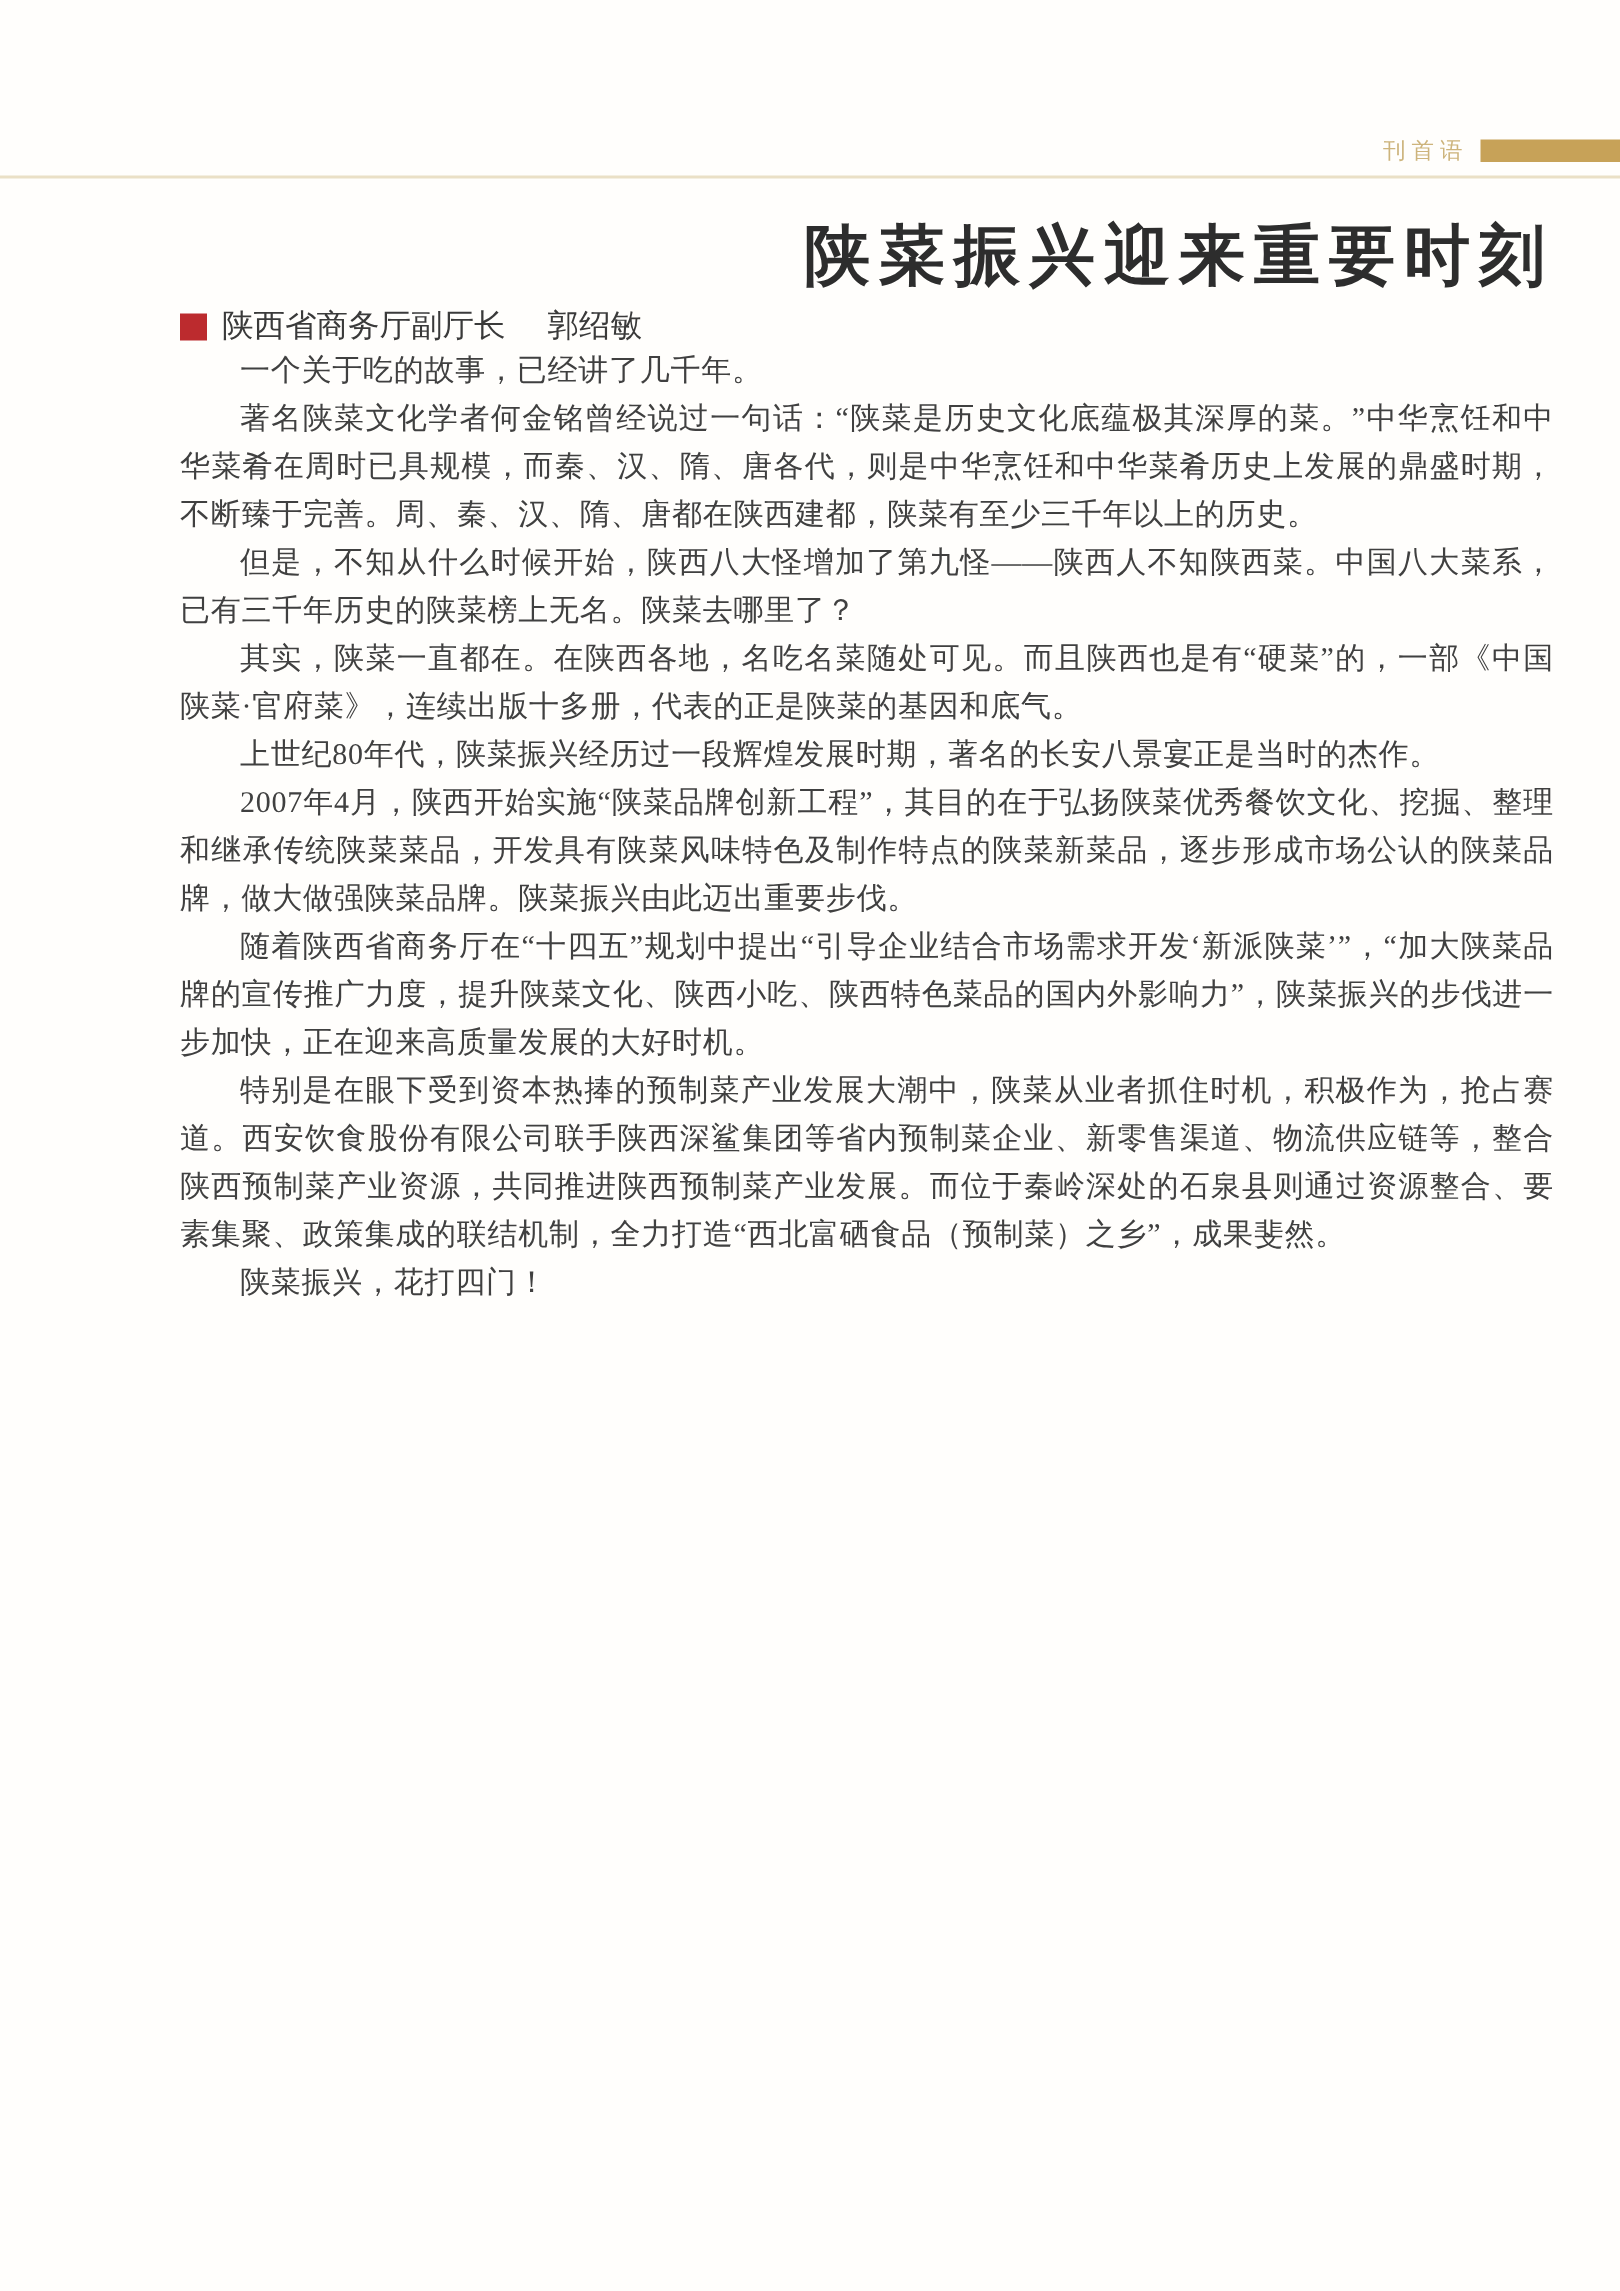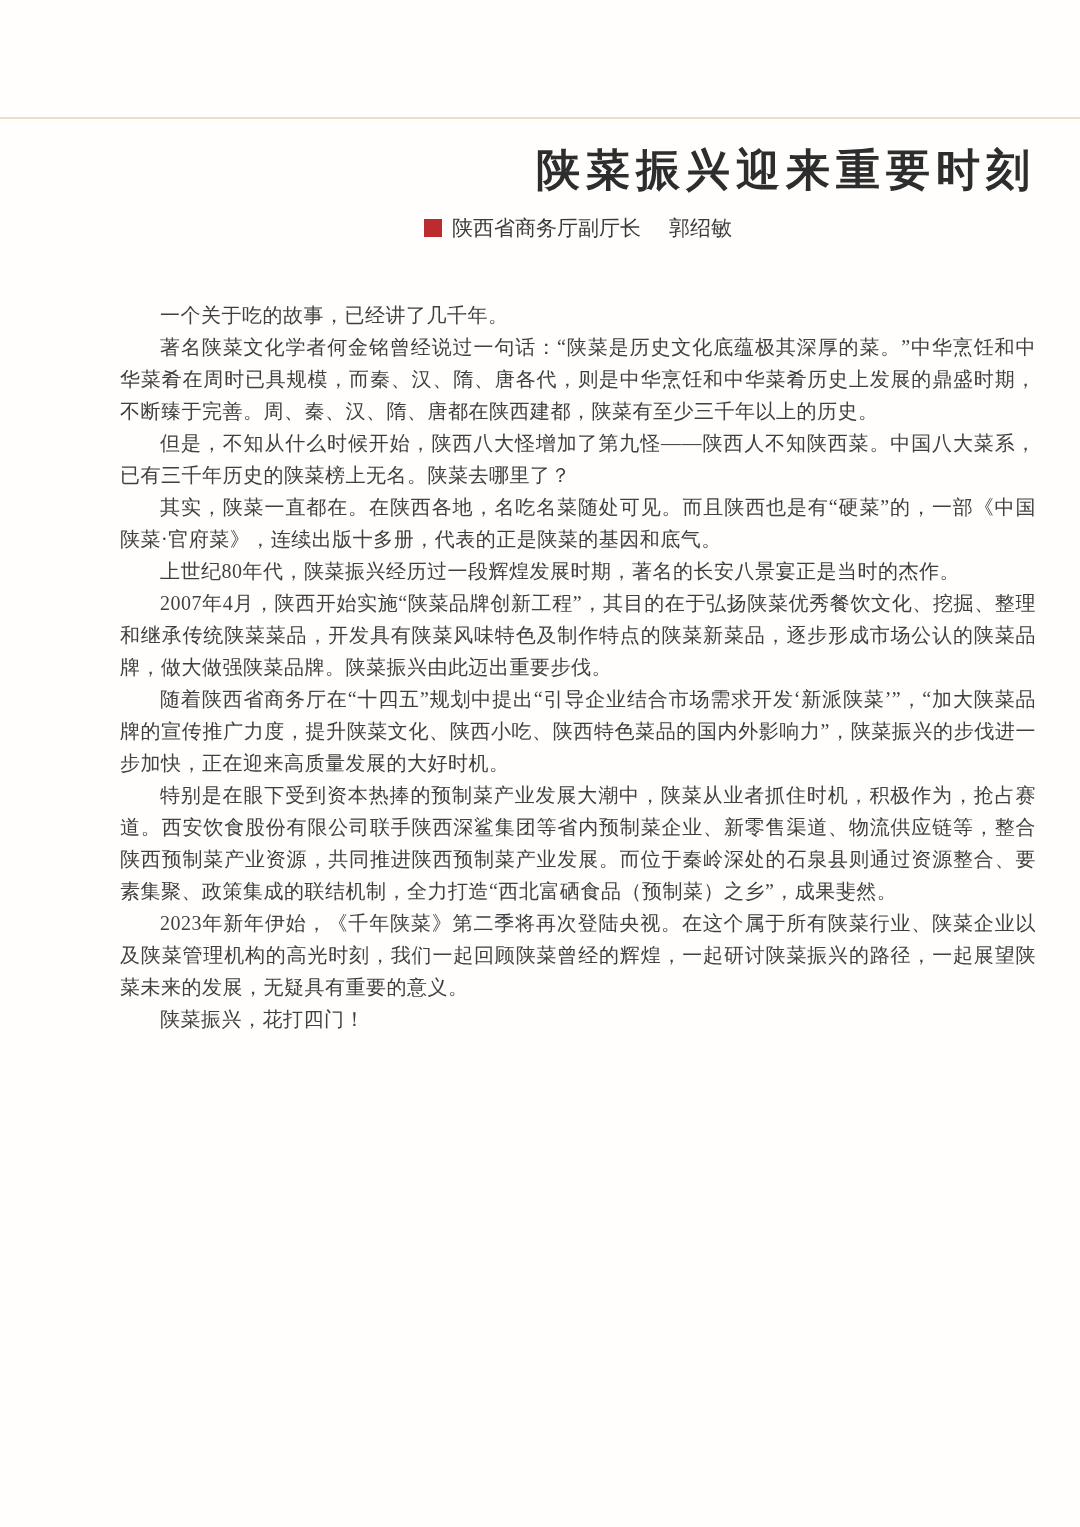--- a/index.html
+++ b/index.html
@@ -59,57 +59,59 @@
     padding-top: 5px;
     text-align: right;
     font-size: 44px;
     font-weight: bold;
     letter-spacing: 6px;
     color: #2d2d2d;
     line-height: 52px;
     font-family: "Liberation Serif", "DejaVu Serif", serif;
   }
   .byline {
-    margin-top: 18px;
+    margin-top: 8px;
     display: flex;
-    justify-content: center;
     align-items: center;
     font-family: "Liberation Sans", "DejaVu Sans", sans-serif;
     font-size: 21px;
     color: #3a3a3a;
     line-height: 26px;
   }
   .byline-bullet {
     display: inline-block;
     width: 18px;
     height: 18px;
     margin-right: 10px;
     flex: 0 0 auto;
   }
   .byline-author {
     margin-left: 28px;
   }
   .body-text {
-    margin-top: 58px;
   }
   .body-par {
     margin: 0;
     font-size: 20px;
     line-height: 32px;
     color: #404040;
     text-align: justify;
     text-indent: 2em;
     letter-spacing: 0.5px;
   }
 </style>
 </head>
 <body>
 
 <div class="page">
 
+  <div class="masthead">
+    <span class="masthead-label" style="color: rgb(205, 180, 124);">刊首语</span>
+    <span class="masthead-bar" style="background: rgb(199, 162, 88);"></span>
+  </div>
 
   <div class="header-rule" style="background: rgb(234, 224, 198);"></div>
 
   <div class="article">
 
     <h1 class="article-title">陕菜振兴迎来重要时刻</h1>
 
     <div class="byline">
       <span class="byline-bullet" style="background: rgb(188, 43, 46);"></span>
       <span class="byline-role">陕西省商务厅副厅长</span>
@@ -118,19 +120,18 @@
 
     <div class="body-text">
         <p class="body-par">一个关于吃的故事，已经讲了几千年。</p>
         <p class="body-par">著名陕菜文化学者何金铭曾经说过一句话：“陕菜是历史文化底蕴极其深厚的菜。”中华烹饪和中华菜肴在周时已具规模，而秦、汉、隋、唐各代，则是中华烹饪和中华菜肴历史上发展的鼎盛时期，不断臻于完善。周、秦、汉、隋、唐都在陕西建都，陕菜有至少三千年以上的历史。</p>
         <p class="body-par">但是，不知从什么时候开始，陕西八大怪增加了第九怪——陕西人不知陕西菜。中国八大菜系，已有三千年历史的陕菜榜上无名。陕菜去哪里了？</p>
         <p class="body-par">其实，陕菜一直都在。在陕西各地，名吃名菜随处可见。而且陕西也是有“硬菜”的，一部《中国陕菜·官府菜》，连续出版十多册，代表的正是陕菜的基因和底气。</p>
         <p class="body-par">上世纪80年代，陕菜振兴经历过一段辉煌发展时期，著名的长安八景宴正是当时的杰作。</p>
         <p class="body-par">2007年4月，陕西开始实施“陕菜品牌创新工程”，其目的在于弘扬陕菜优秀餐饮文化、挖掘、整理和继承传统陕菜菜品，开发具有陕菜风味特色及制作特点的陕菜新菜品，逐步形成市场公认的陕菜品牌，做大做强陕菜品牌。陕菜振兴由此迈出重要步伐。</p>
         <p class="body-par">随着陕西省商务厅在“十四五”规划中提出“引导企业结合市场需求开发‘新派陕菜’”，“加大陕菜品牌的宣传推广力度，提升陕菜文化、陕西小吃、陕西特色菜品的国内外影响力”，陕菜振兴的步伐进一步加快，正在迎来高质量发展的大好时机。</p>
         <p class="body-par">特别是在眼下受到资本热捧的预制菜产业发展大潮中，陕菜从业者抓住时机，积极作为，抢占赛道。西安饮食股份有限公司联手陕西深鲨集团等省内预制菜企业、新零售渠道、物流供应链等，整合陕西预制菜产业资源，共同推进陕西预制菜产业发展。而位于秦岭深处的石泉县则通过资源整合、要素集聚、政策集成的联结机制，全力打造“西北富硒食品（预制菜）之乡”，成果斐然。</p>
-        <p class="body-par">2023年新年伊始，《千年陕菜》第二季将再次登陆央视。在这个属于所有陕菜行业、陕菜企业以及陕菜管理机构的高光时刻，我们一起回顾陕菜曾经的辉煌，一起研讨陕菜振兴的路径，一起展望陕菜未来的发展，无疑具有重要的意义。</p>
         <p class="body-par">陕菜振兴，花打四门！</p>
       </div>
 
   </div>
 
 </div>
 
 </body></html>

